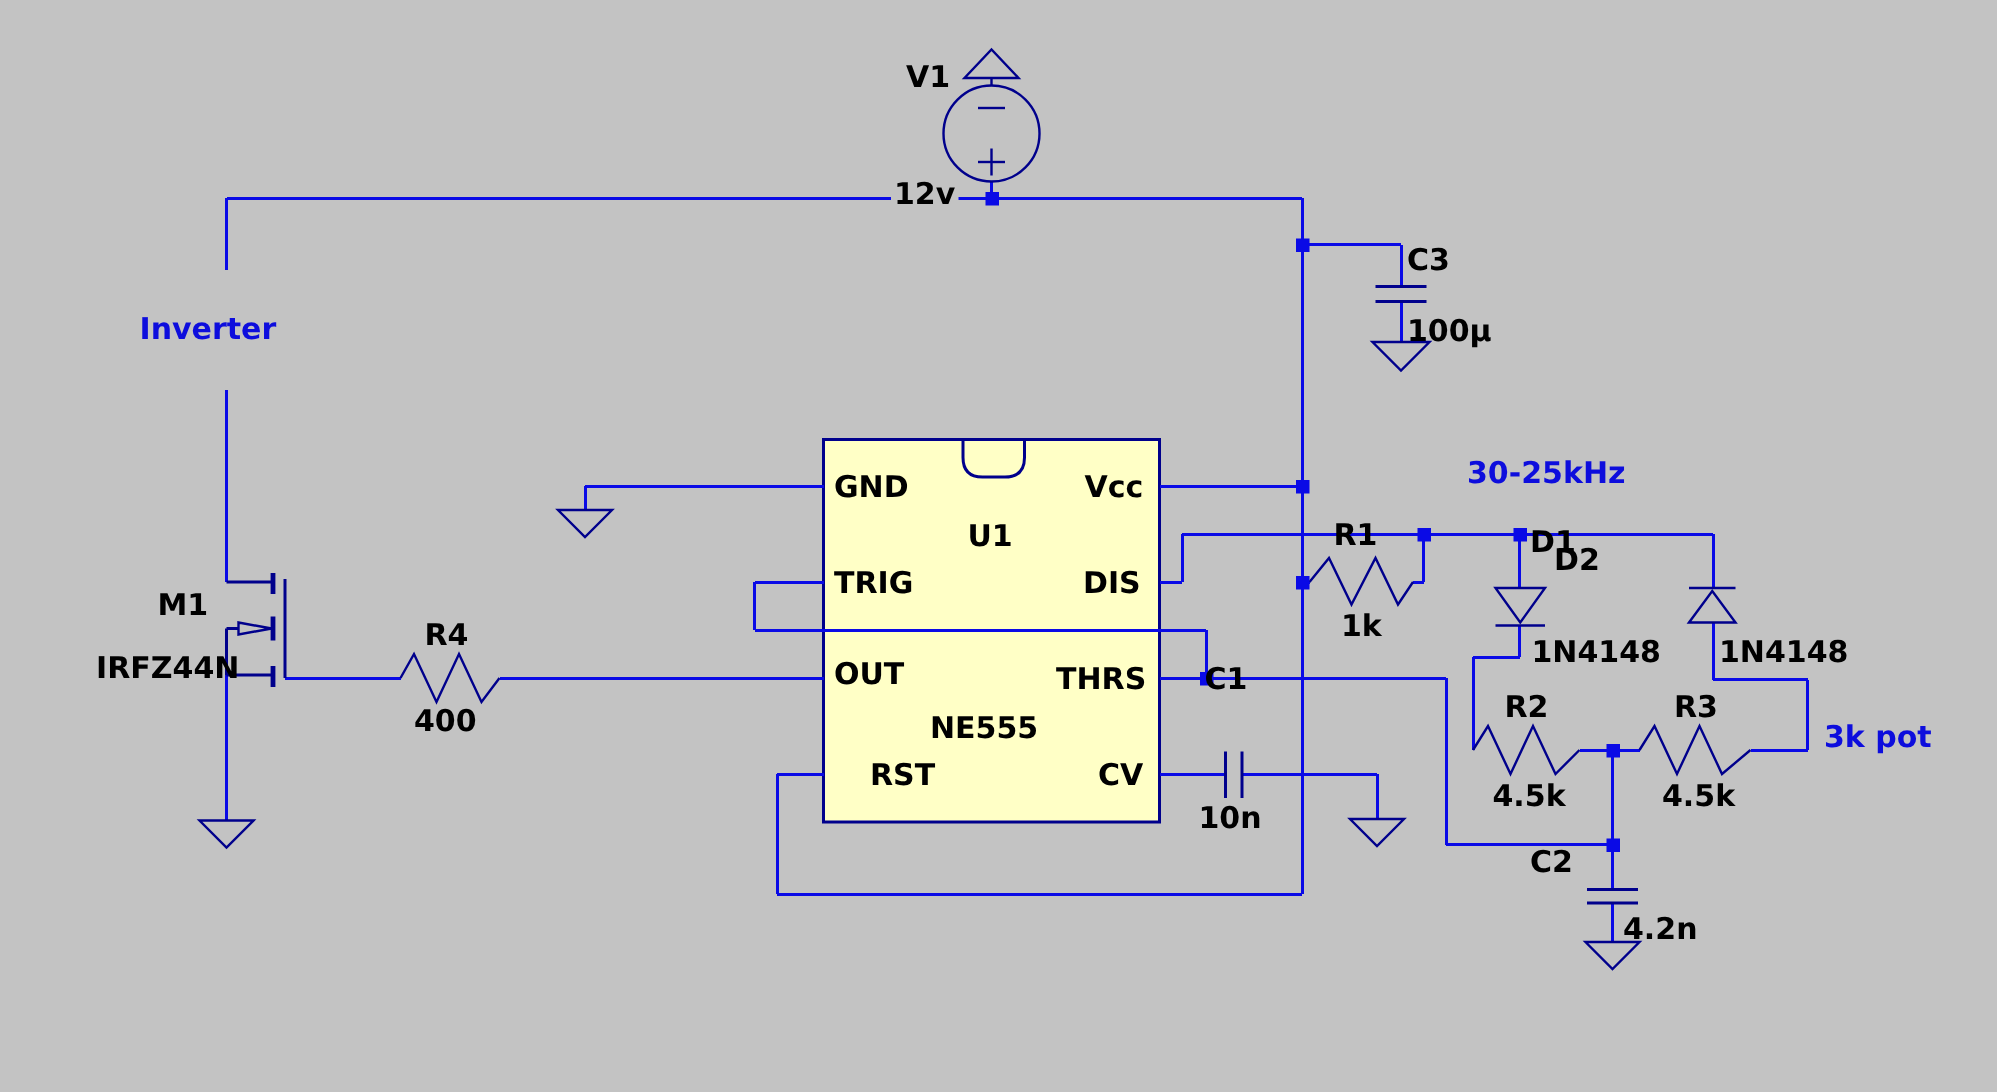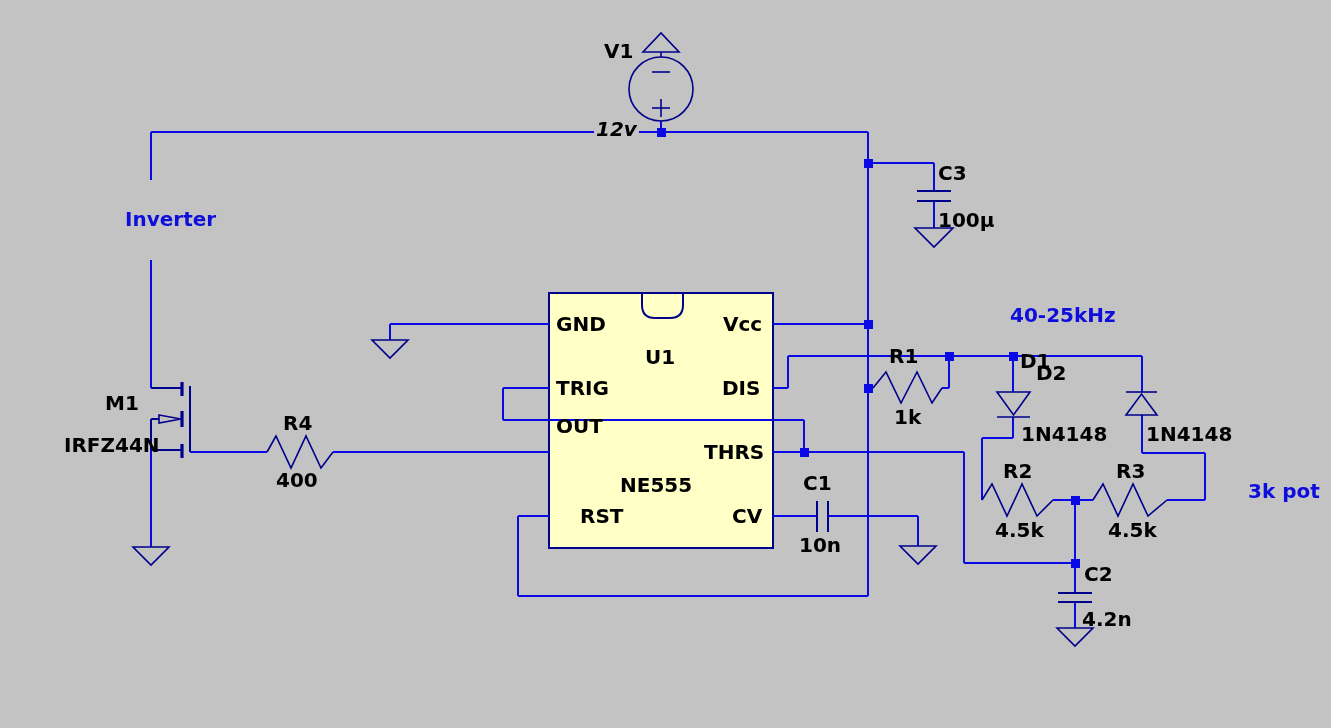--- a/index.html
+++ b/index.html
@@ -14,22 +14,22 @@
   .wires{shape-rendering:crispEdges;}
   .comp{stroke:var(--comp,#00008c);stroke-width:2;fill:none;}
   .comp-thin{stroke:var(--comp,#00008c);stroke-width:1.6;fill:none;}
   .chan{stroke:var(--comp,#00008c);stroke-width:3.2;fill:none;}
   .junction{fill:var(--wire,#0a0ae6);stroke:none;}
   .ic-body{fill:var(--ic_fill,#ffffc6);stroke:var(--comp,#00008c);stroke-width:2;}
   .lbl{
     position:absolute;font-weight:bold;font-size:20px;line-height:22px;
     color:var(--ink,#000);white-space:nowrap;letter-spacing:0px;
   }
-  .lbl.blue{color:var(--accent,#0d0ddd);margin-left:32px;}
-  .lbl.masked{background:var(--bg,#c3c3c3);padding:0 2px;font-style:italic;}
+  .lbl.blue{color:var(--accent,#0d0ddd);}
+  .lbl.masked{background:var(--bg,#c3c3c3);padding:0 2px;}
 </style>
 </head>
 <body>
 
 <div class="canvas">
 
   <svg width="1331" height="728" viewBox="0 0 1331 728">
 
     <g>
       <rect class="ic-body" x="549" y="293" width="224" height="255"></rect>
@@ -166,33 +166,33 @@
   <div class="lbl" style="left:889px;top:345px">R1</div>
   <div class="lbl" style="left:894px;top:406px">1k</div>
   <div class="lbl" style="left:1020px;top:350px">D1</div>
   <div class="lbl" style="left:1036px;top:362px">D2</div>
   <div class="lbl" style="left:1021px;top:423px">1N4148</div>
   <div class="lbl" style="left:1146px;top:423px">1N4148</div>
   <div class="lbl" style="left:1003px;top:460px">R2</div>
   <div class="lbl" style="left:1116px;top:460px">R3</div>
   <div class="lbl" style="left:995px;top:519px">4.5k</div>
   <div class="lbl" style="left:1108px;top:519px">4.5k</div>
-  <div class="lbl" style="left:803px;top:472px">C1</div>
+  <div class="lbl" style="left:803px;top:441px">C1</div>
   <div class="lbl" style="left:799px;top:534px">10n</div>
-  <div class="lbl" style="left:1084px;top:563px">C2</div>
+  <div class="lbl" style="left:1020px;top:563px">C2</div>
   <div class="lbl" style="left:1082px;top:608px">4.2n</div>
 
   <div class="lbl" style="left:645px;top:346px">U1</div>
   <div class="lbl" style="left:620px;top:474px">NE555</div>
   <div class="lbl" style="left:556px;top:313px">GND</div>
   <div class="lbl" style="left:556px;top:377px">TRIG</div>
-  <div class="lbl" style="left:556px;top:415px">OUT</div>
+  <div class="lbl" style="left:556px;top:438px">OUT</div>
   <div class="lbl" style="left:580px;top:505px">RST</div>
   <div class="lbl" style="left:723px;top:313px">Vcc</div>
   <div class="lbl" style="left:722px;top:377px">DIS</div>
   <div class="lbl" style="left:704px;top:441px">THRS</div>
   <div class="lbl" style="left:732px;top:505px">CV</div>
 
   <div class="lbl blue" style="left:93px;top:208px">Inverter</div>
-  <div class="lbl blue" style="left:978px;top:304px">40-25kHz</div>
+  <div class="lbl blue" style="left:978px;top:304px">30-25kHz</div>
   <div class="lbl blue" style="left:1216px;top:480px">3k pot</div>
 
 </div>
 
 </body></html>

